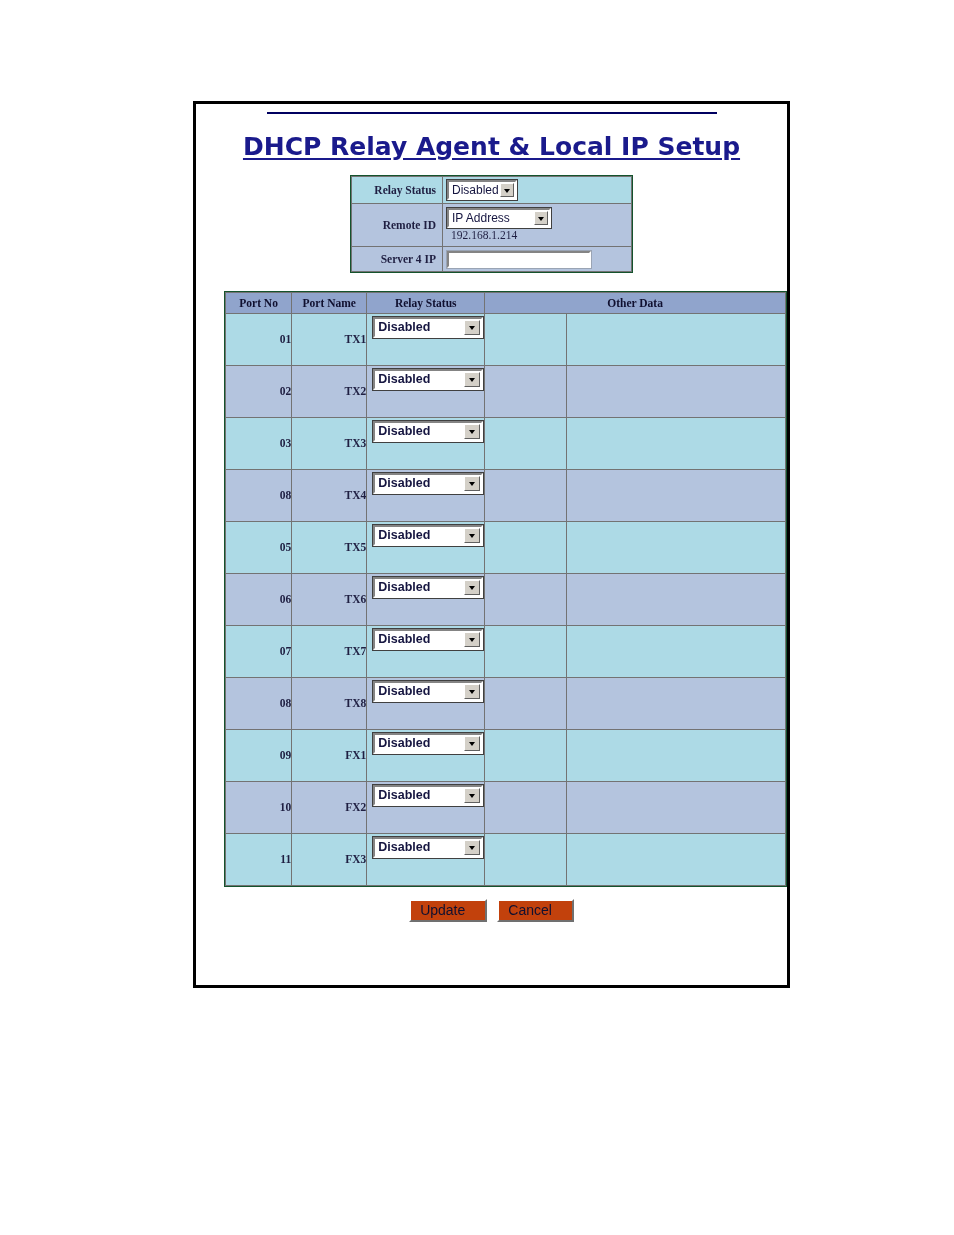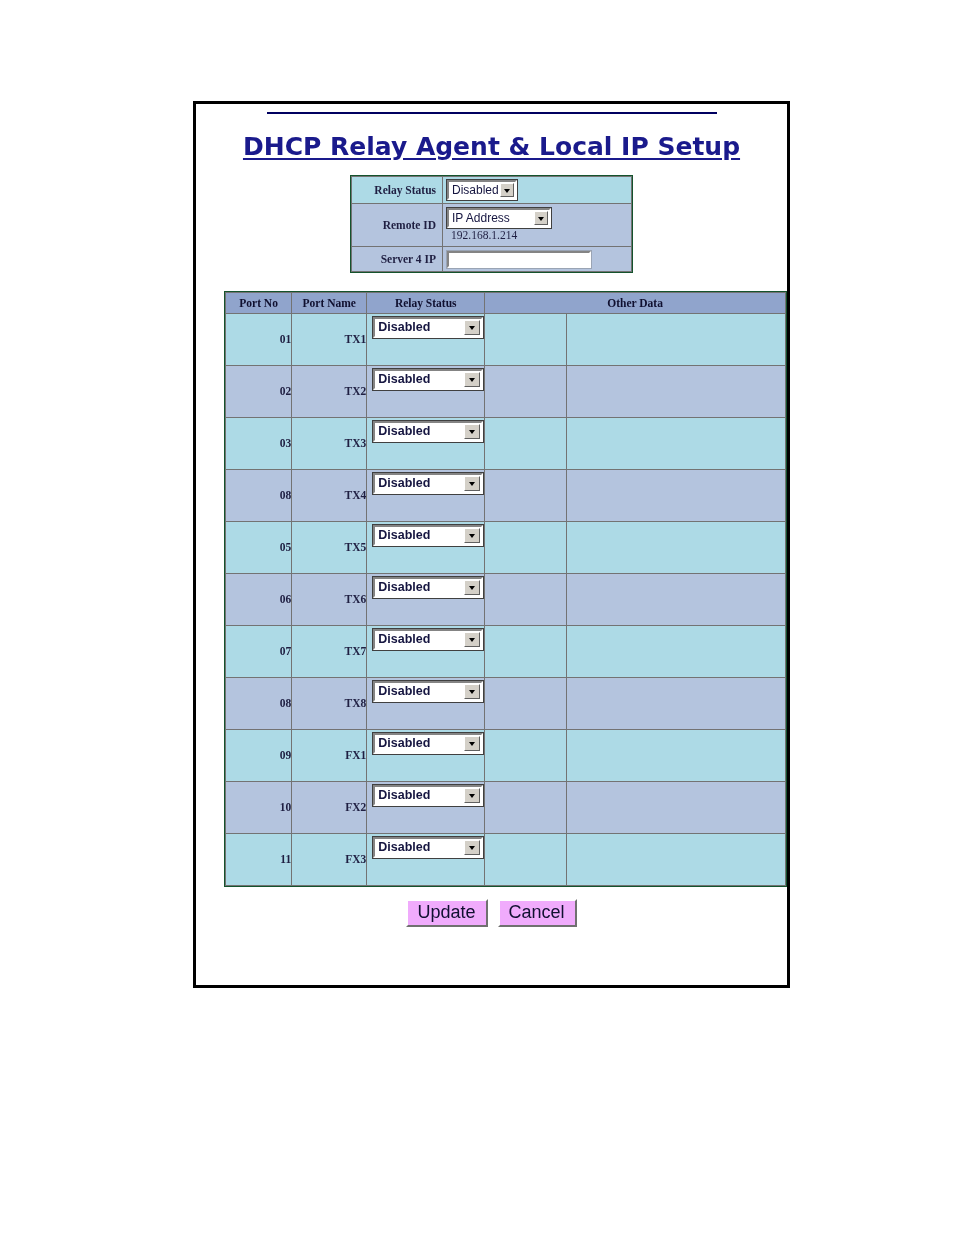--- a/index.html
+++ b/index.html
@@ -197,27 +197,27 @@
   .col-od1   { width: 72px; }
   .col-od2   { width: 194px; }
 
   
   #btn-row {
     margin-top: 12px;
     text-align: center;
   }
   .btn {
     display: inline-block;
-    background: #f0abfc;
+    background: #c2410c;
     border: 2px solid;
     border-color: #ffffff #707070 #707070 #ffffff;
     font-family: "Liberation Sans", sans-serif;
-    font-size: 18px;
+    font-size: 14px;
     color: #101030;
-    padding: 1px 10px 2px 9px;
+    padding: 1px 20px 2px 9px;
     margin: 0 3px;
     min-width: 52px;
     box-sizing: border-box;
     cursor: default;
   }
 </style>
 </head>
 <body>
 
 <div id="page-frame">

